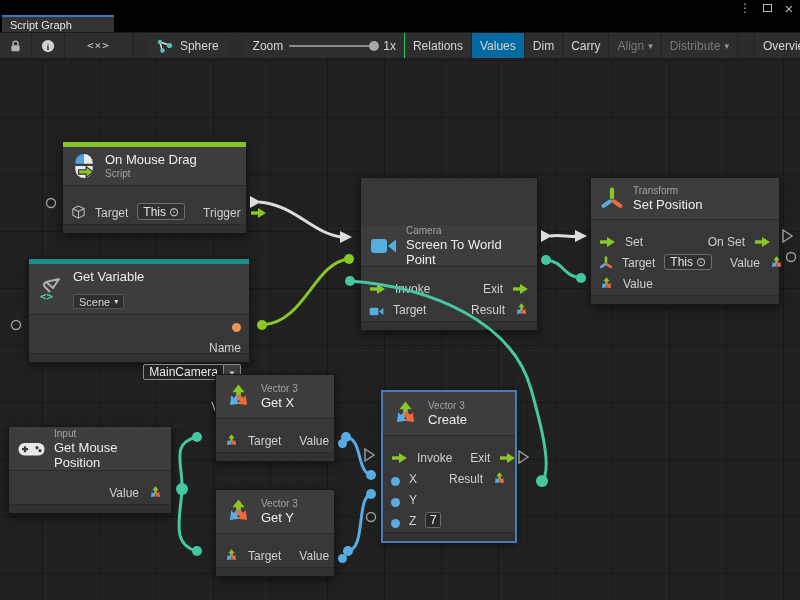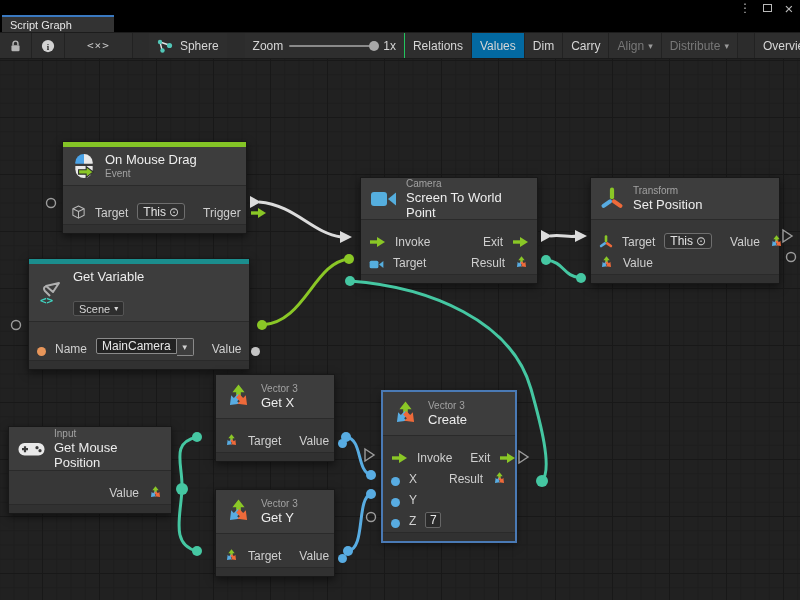--- a/index.html
+++ b/index.html
@@ -164,21 +164,21 @@
         <span class="icon">
             <svg width="24" height="26" viewBox="0 0 22 24">
               <path d="M11 1 A8 7.5 0 0 0 3 8.5 L3 10 L11 10 Z" fill="#4aa3e8"></path>
               <path d="M11 1 A8 7.5 0 0 1 19 8.5 L19 10 L11 10 Z" fill="#e9e9e9"></path>
               <path d="M3 12 L3 15 A8 8 0 0 0 19 15 L19 12 Z" fill="#e9e9e9"></path>
               <path d="M6 15.5 h7 v-3 l6.5 5 -6.5 5 v-3 h-7 z" fill="#8ac726" stroke="#2c2c2c" stroke-width="1"></path>
             </svg>
           </span>
         <span>
           <div class="ntitle">On Mouse Drag</div>
-          <div class="nsub">Event</div>
+          <div class="nsub">Script</div>
         </span>
       </div>
       <div class="nbody">
         <div class="prow" style="height:26px;">
           <span class="icon">
               <svg width="15" height="15" viewBox="0 0 16 16" fill="none" stroke="#b9b9b9" stroke-width="1.1" stroke-linejoin="round">
                 <path d="M8 1 L14 4 V11 L8 14 L2 11 V4 Z"></path>
                 <path d="M2 4 L8 7 L14 4 M8 7 V14"></path>
               </svg>
             </span>
@@ -204,46 +204,46 @@
       <div class="colorbar" style="background:#1b8e8e;"></div>
       <div class="nhead">
         <span class="icon">
             <svg width="26" height="26" viewBox="0 0 26 26">
               <path d="M21 3 L8 6 L15 12 Z M8 6 Q4.5 8 7 11 L12 16" fill="none" stroke="#b0b0b0" stroke-width="2" stroke-linejoin="round"></path>
               <text x="2" y="24" fill="#41d6c3" font-size="11" font-weight="bold" font-family="DejaVu Sans Mono, monospace">&lt;&gt;</text>
             </svg>
           </span>
         <span>
           <div class="ntitle">Get Variable</div>
-          <div style="margin-top:17px;"><span class="minichip">
+          <div style="margin-top:10px;"><span class="minichip">
                 <span>Scene</span>
                 <span style="font-size:8px;">▾</span>
               </span></div>
         </span>
       </div>
       <div class="nbody">
-        <div class="prow" style="height:26px;">
+        <div class="prow" style="height:26px;flex-direction:column;">
           <span class="dot orange"></span>
           <span class="plabel">Name</span>
           <span style="display:inline-flex;">
             <span class="field">
                 <span>MainCamera</span>
               </span>
               <span class="fieldbtn">▼</span>
           </span>
           <span class="spacer"></span>
           <span class="plabel">Value</span>
           <span class="dot gray"></span>
         </div>
       </div>
       <div class="nfoot"></div>
     </div>
 
     <div class="node" style="left:360px; top:118px; width:178px;">
-      <div class="nhead" style="height:42px;">
+      <div class="nhead" style="height:42px;margin-top:47px;">
         <span class="icon">
             <svg width="27" height="20" viewBox="0 0 27 20">
               <rect x="1" y="3" width="16" height="14" rx="3" fill="#55aede"></rect>
               <path d="M18 10 L26 3.5 V16.5 Z" fill="#55aede"></path>
             </svg>
           </span>
         <span>
           <div class="ncat">Camera</div>
           <div class="ntitle">Screen To World Point</div>
         </span>
@@ -296,20 +296,37 @@
               <path d="M6.7 9.6 L2.4 12.6" stroke="#58ace2"></path>
               <path d="M9.3 9.6 L13.6 12.6" stroke="#ee6a3a"></path>
             </svg>
           </span>
         <span>
           <div class="ncat">Transform</div>
           <div class="ntitle">Set Position</div>
         </span>
       </div>
       <div class="nbody">
+        <div class="prow">
+          <span class="icon">
+              <svg width="17" height="14" viewBox="0 0 17 14">
+                <path d="M1 7 H9" stroke="#8ac726" stroke-width="3.4"></path>
+                <polygon points="8,2 16,7 8,12" fill="#8ac726"></polygon>
+              </svg>
+            </span>
+          <span class="plabel">Set</span>
+          <span class="spacer"></span>
+          <span class="plabel">On Set</span>
+          <span class="icon">
+              <svg width="17" height="14" viewBox="0 0 17 14">
+                <path d="M1 7 H9" stroke="#8ac726" stroke-width="3.4"></path>
+                <polygon points="8,2 16,7 8,12" fill="#8ac726"></polygon>
+              </svg>
+            </span>
+        </div>
         <div class="prow">
           <span class="icon">
               <svg width="14" height="14" viewBox="0 0 16 16" stroke-linecap="round" stroke-width="3" fill="none">
                 <path d="M8 6.8 V1.8" stroke="#8ac726"></path>
                 <path d="M6.7 9.6 L2.4 12.6" stroke="#58ace2"></path>
                 <path d="M9.3 9.6 L13.6 12.6" stroke="#ee6a3a"></path>
               </svg>
             </span>
           <span class="plabel">Target</span>
           <span class="chip" style="height:16px;">

